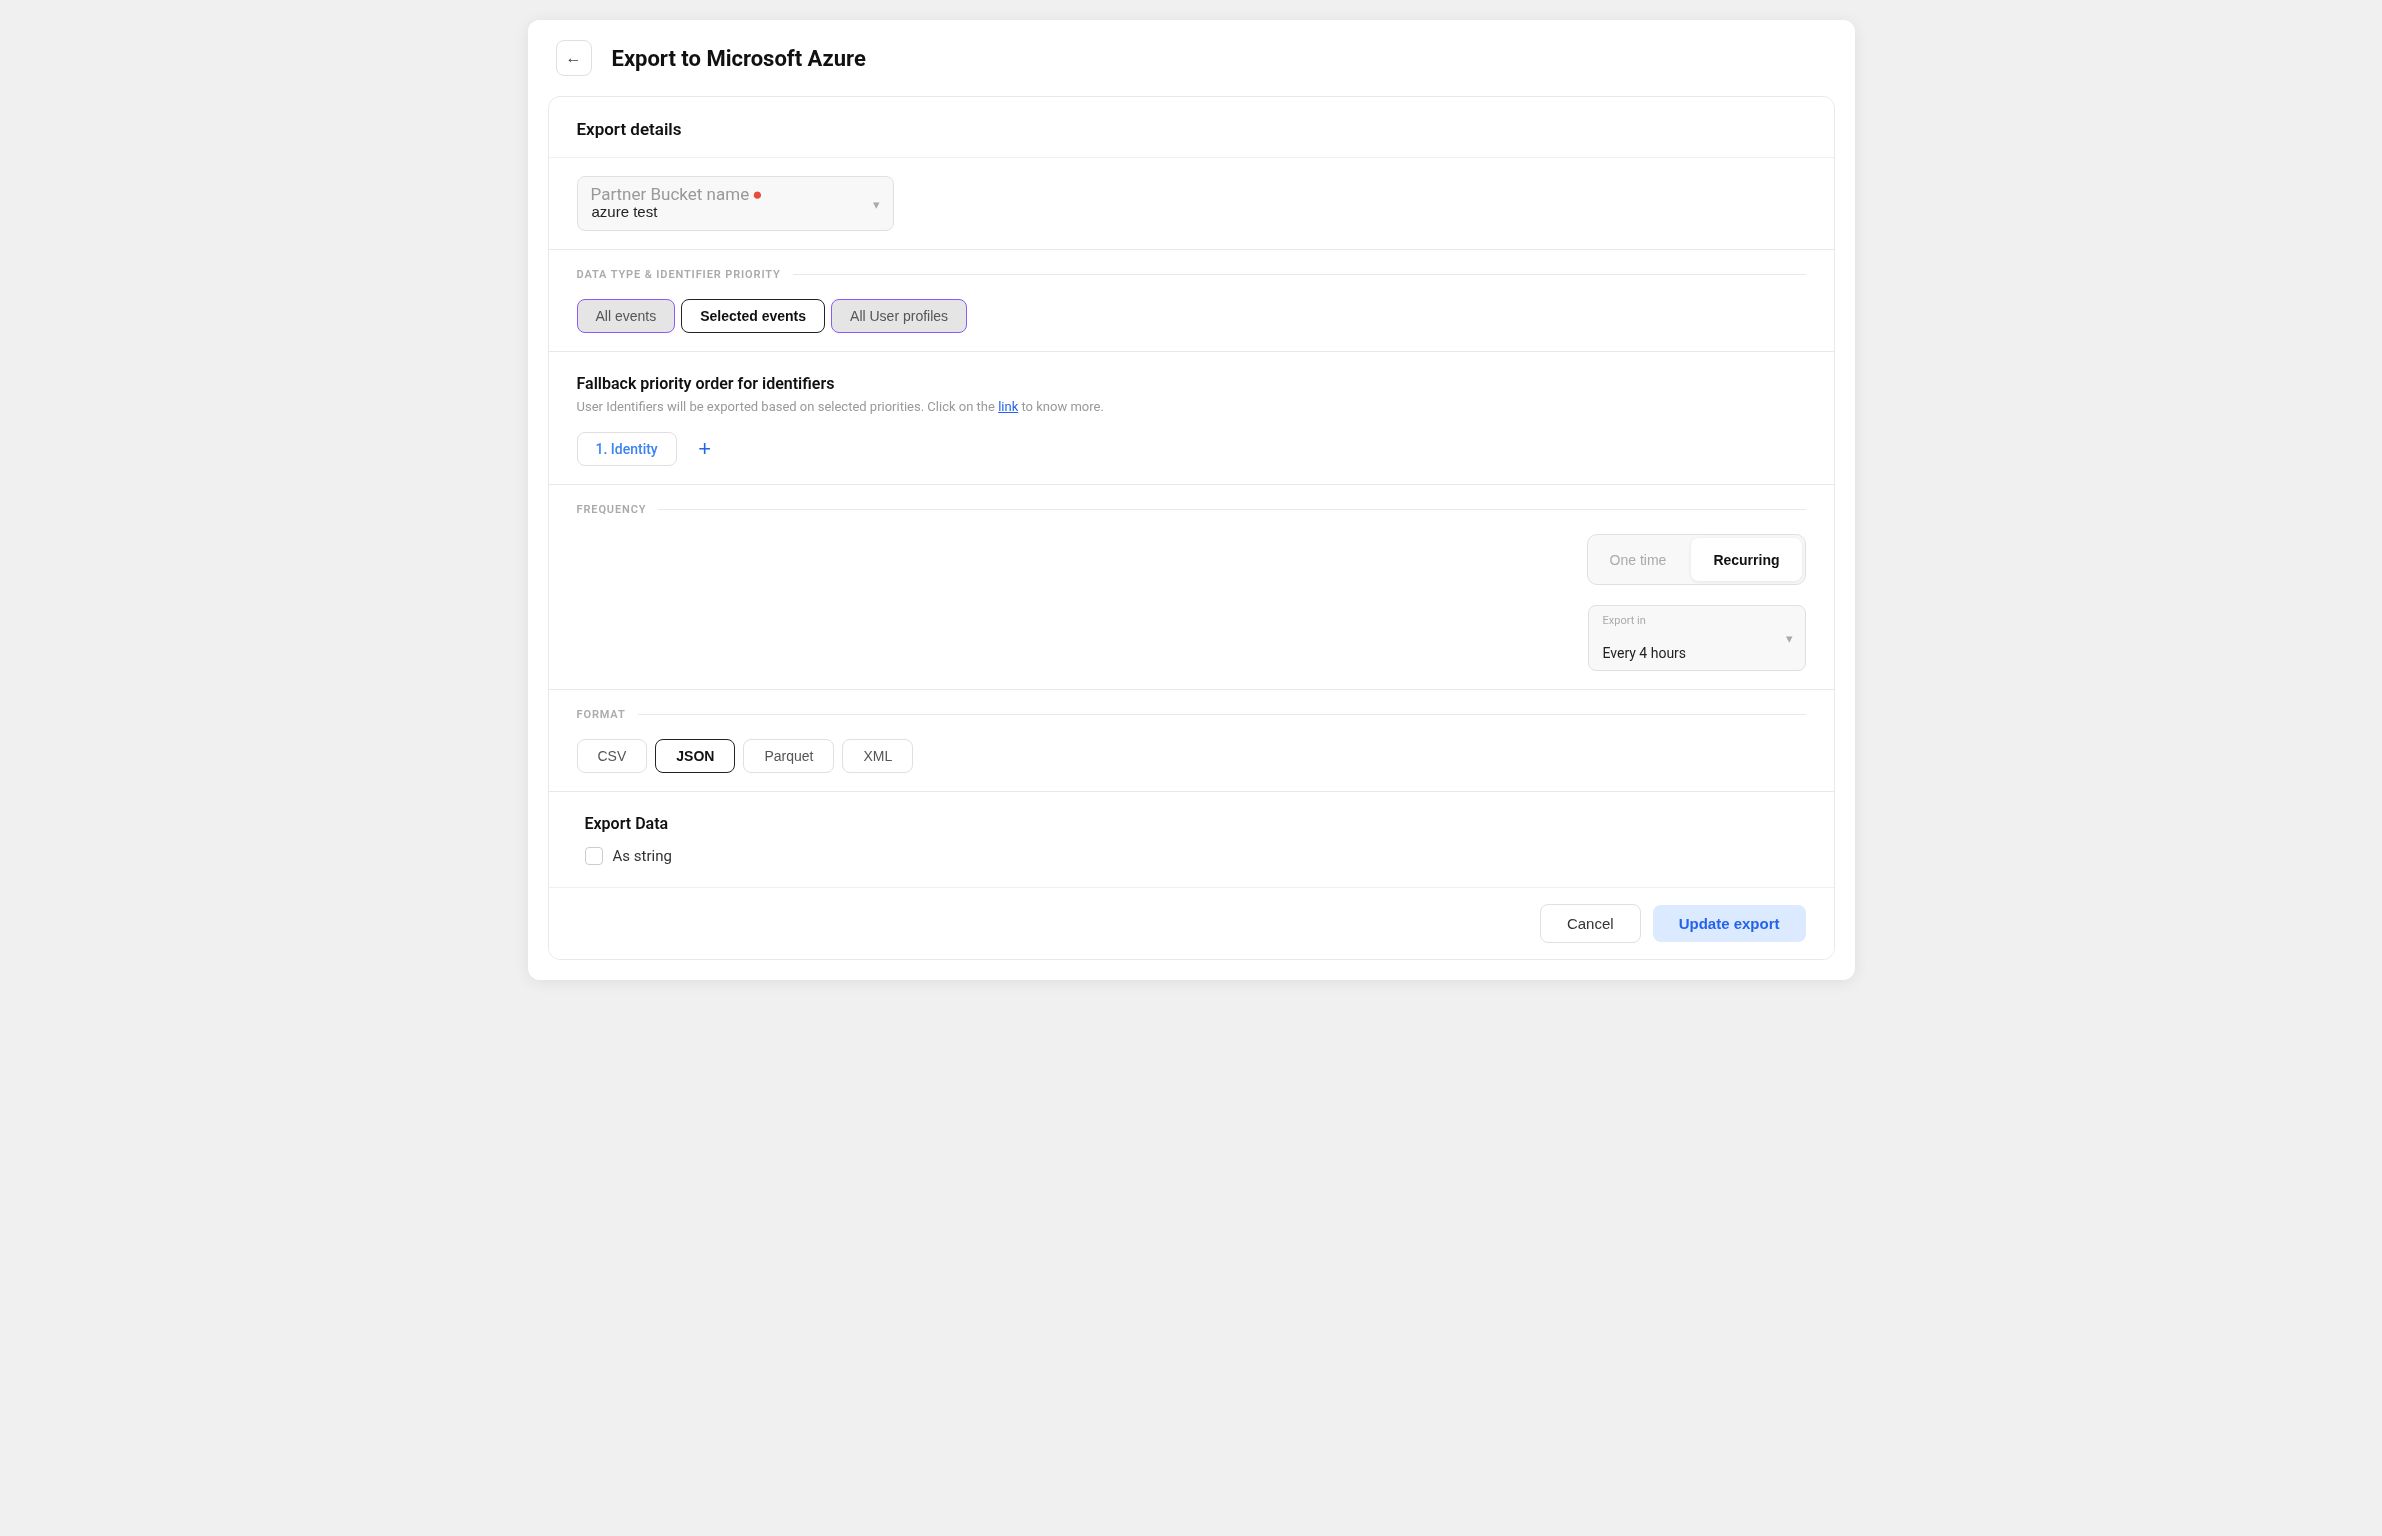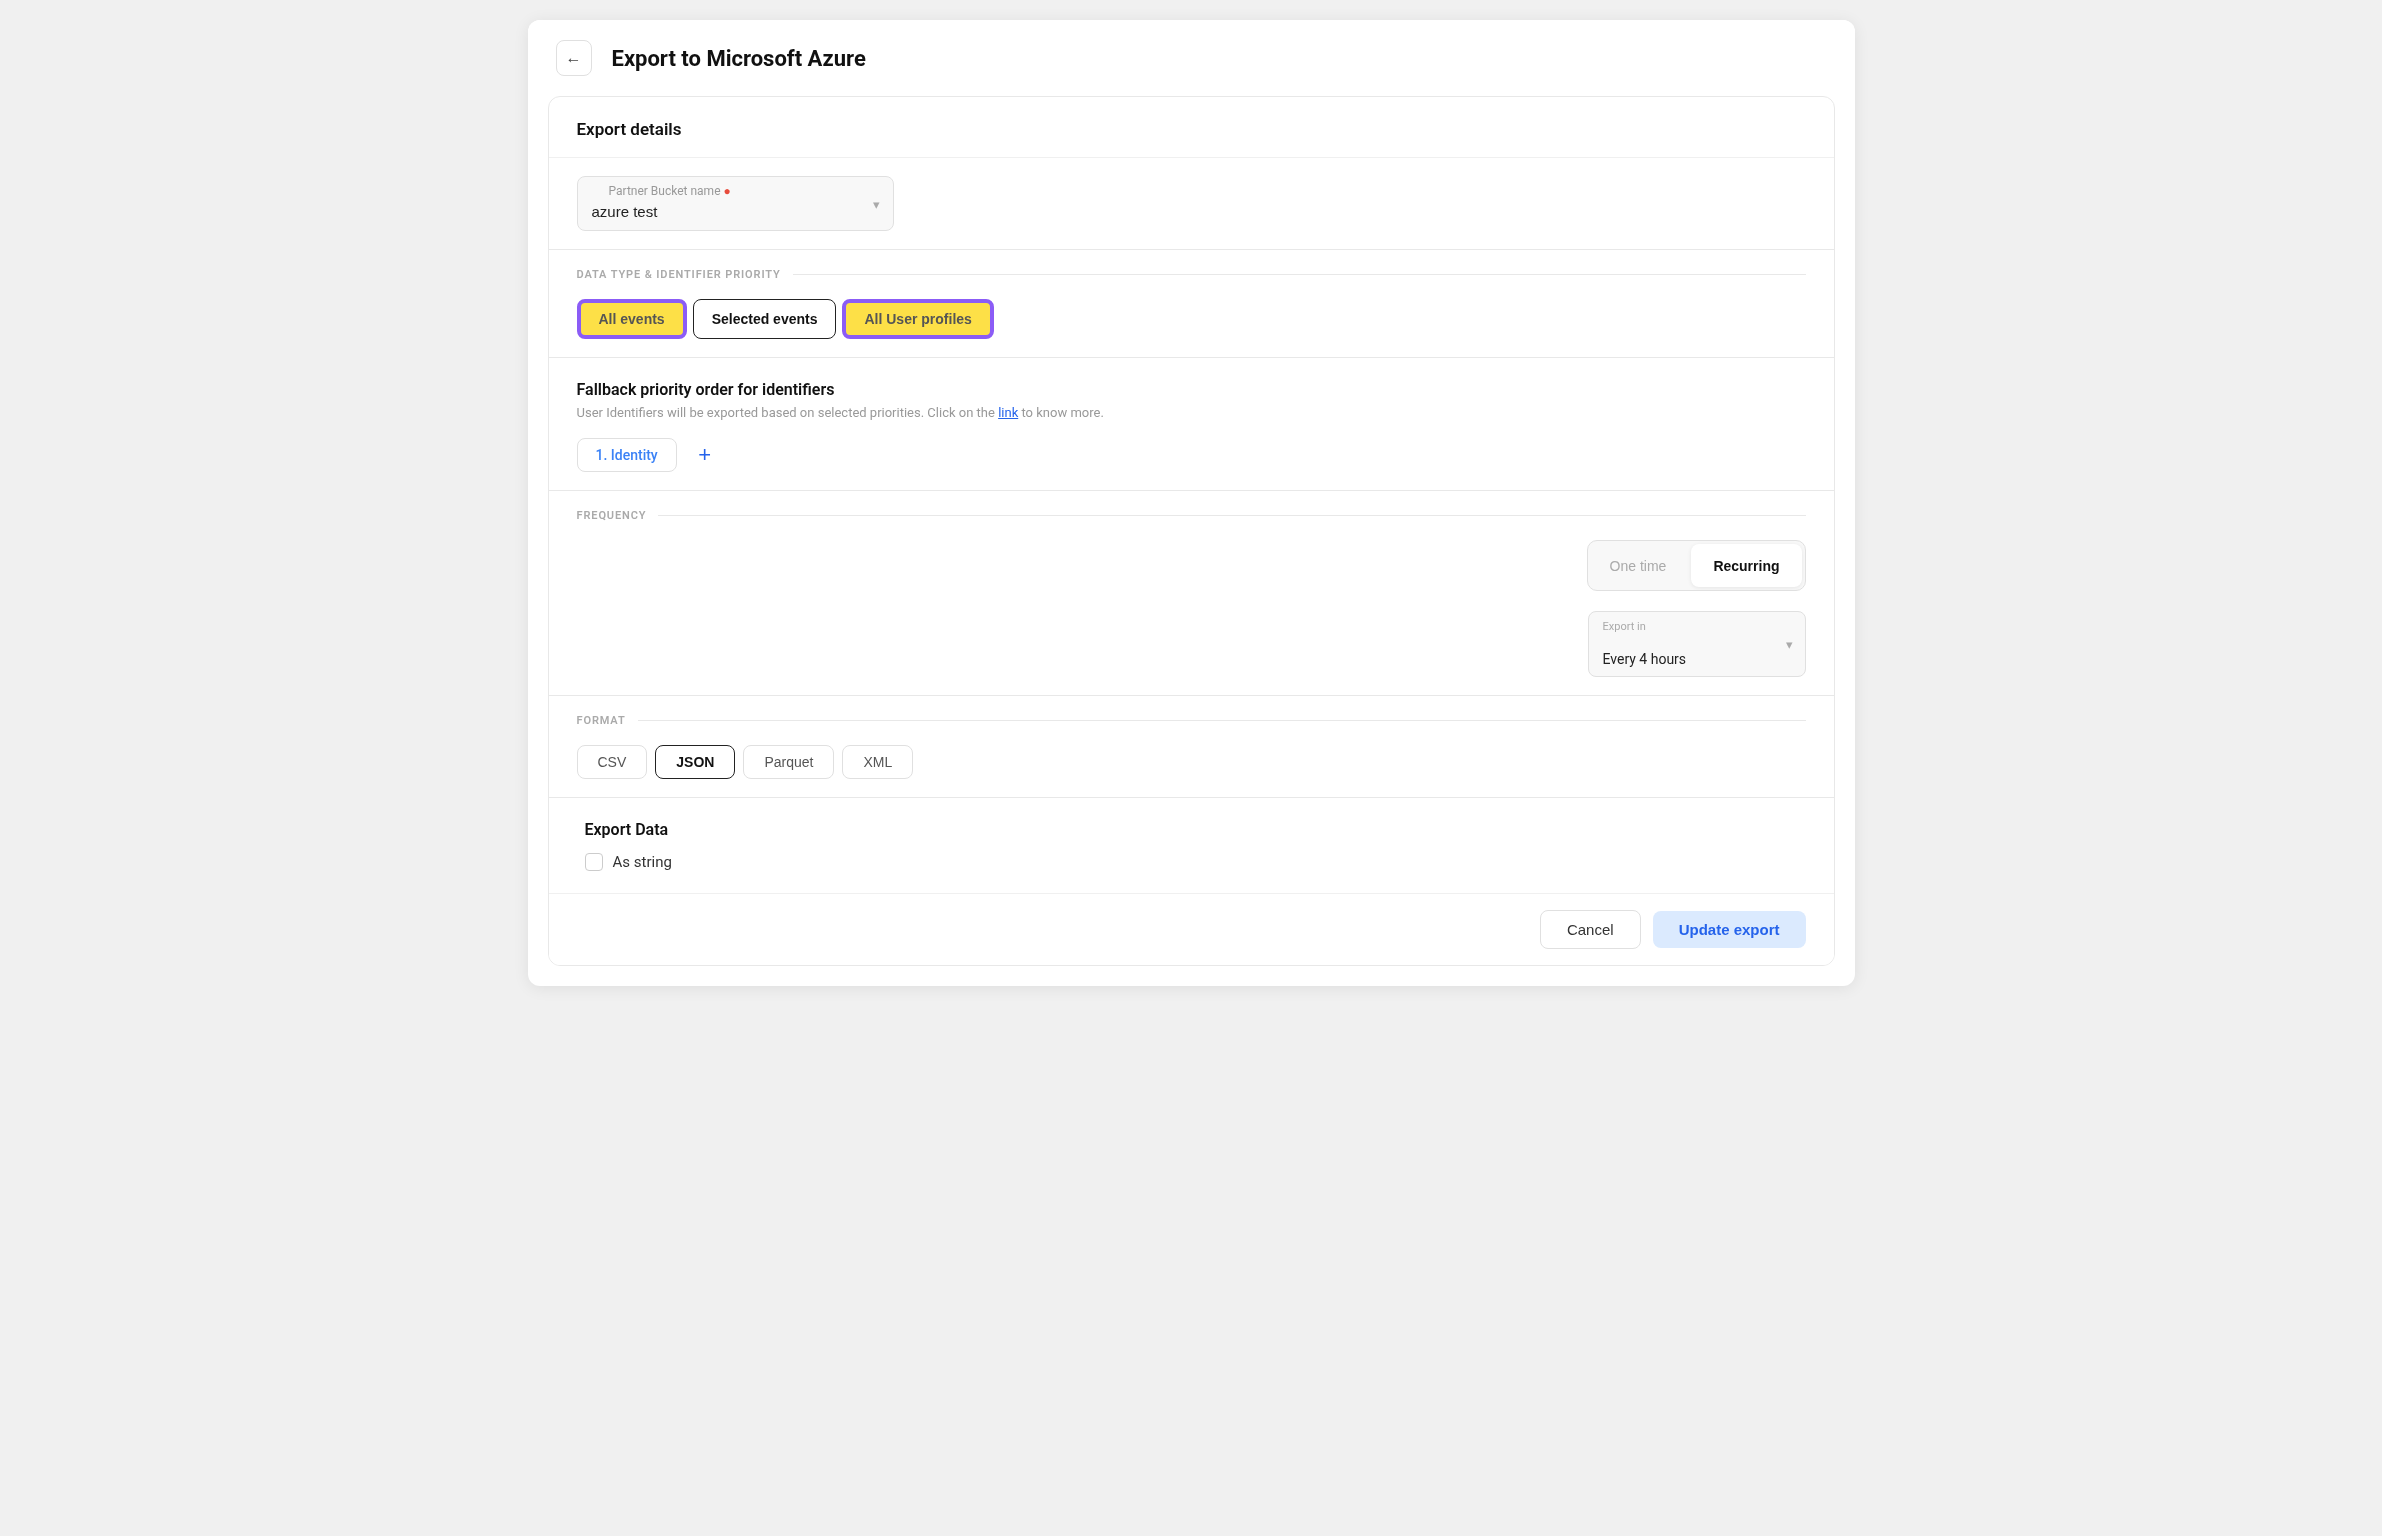--- a/index.html
+++ b/index.html
@@ -64,22 +64,22 @@
       margin: 0;
     }
     .field-group {
       position: relative;
       display: inline-block;
       min-width: 317px;
     }
     .field-label {
       position: absolute;
       top: 8px;
-      left: 32px;
-      font-size: 12px;
+      left: 14px;
+      font-size: 17px;
       color: #999;
       pointer-events: none;
     }
     .required-dot {
       color: #e74c3c;
       margin-left: 3px;
     }
     .field-select {
       width: 317px;
       padding: 26px 2px 10px 14px;
@@ -106,26 +106,26 @@
       pointer-events: none;
       font-size: 13px;
     }
     .tabs-row {
       display: flex;
       gap: 6px;
     }
     .tab-btn {
       padding: 8px 18px;
       border-radius: 8px;
-      border: 4px solid #8b5cf6;
-      background: #fde047;
+      border: 1px solid #8b5cf6;
+      background: #e5e5e5;
       font-size: 14px;
       color: #555;
       cursor: pointer;
-      font-weight: 700;
+      font-weight: 400;
     }
     .tab-btn.active {
       background: #fff;
       border: 1.5px solid #222;
       color: #111;
       font-weight: 600;
     }
     .fallback-section {
       padding: 22px 28px 18px 28px;
     }

